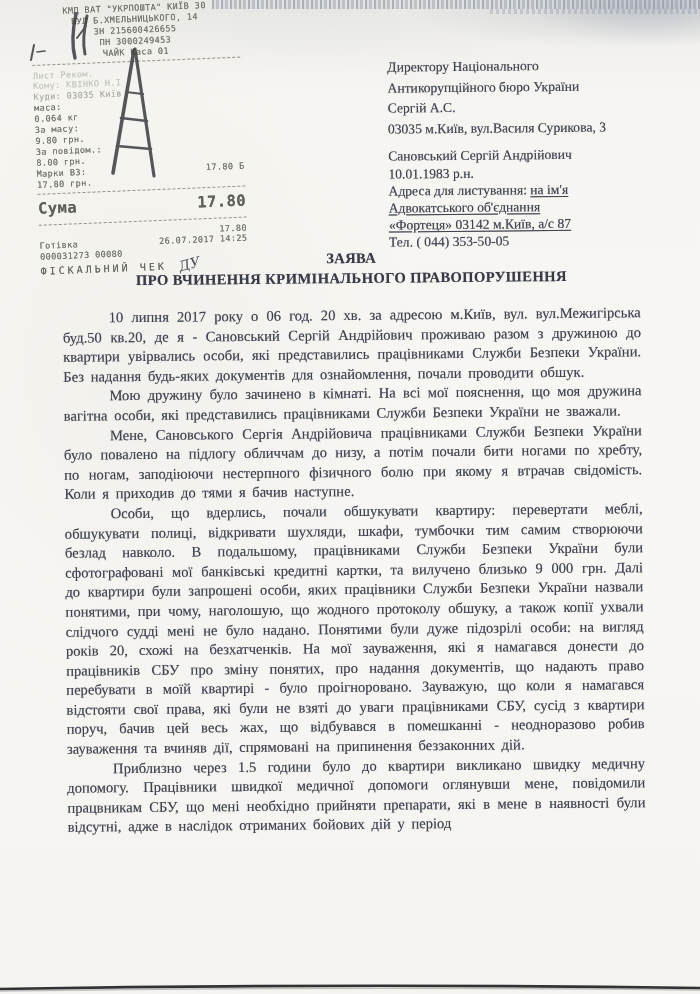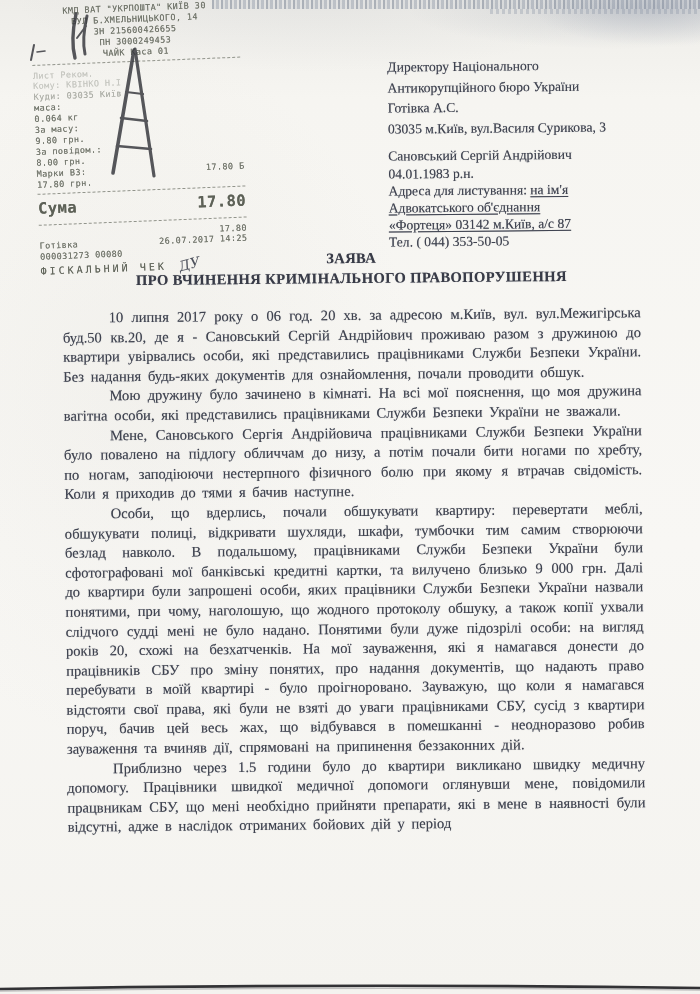--- a/index.html
+++ b/index.html
@@ -80,25 +80,25 @@
 
   <div class="noise-top"></div>
   <div class="noise-corner"></div>
 
   <div class="typed">
 
     <div class="addressee">
 
     <div class="addr-line"><span class="addr-pre"></span><span class="addr-text">Директору Національного</span></div>
         <div class="addr-line"><span class="addr-pre"></span><span class="addr-text">Антикорупційного бюро України</span></div>
-        <div class="addr-line"><span class="addr-pre"></span><span class="addr-text">Готівка А.С.</span></div>
+        <div class="addr-line"><span class="addr-pre"></span><span class="addr-text">Сергій А.С.</span></div>
         <div class="addr-line"><span class="addr-pre"></span><span class="addr-text">03035 м.Київ, вул.Василя Сурикова, 3</span></div>
         <div class="addr-line gap"><span class="addr-pre"></span><span class="addr-text"></span></div>
         <div class="addr-line t"><span class="addr-pre"></span><span class="addr-text">Сановський Сергій Андрійович</span></div>
-        <div class="addr-line t"><span class="addr-pre"></span><span class="addr-text">04.01.1983 р.н.</span></div>
+        <div class="addr-line t"><span class="addr-pre"></span><span class="addr-text">10.01.1983 р.н.</span></div>
         <div class="addr-line t u"><span class="addr-pre">Адреса для листування: </span><span class="addr-text">на ім'я</span></div>
         <div class="addr-line t u"><span class="addr-pre"></span><span class="addr-text">Адвокатського об'єднання</span></div>
         <div class="addr-line t u"><span class="addr-pre"></span><span class="addr-text">«Фортеця» 03142 м.Київ, а/с 87</span></div>
         <div class="addr-line t"><span class="addr-pre"></span><span class="addr-text">Тел. ( 044) 353-50-05</span></div>
       </div>
 
     <div class="title-block">
       <div class="title-line">ЗАЯВА</div>
       <div class="title-line">ПРО ВЧИНЕННЯ КРИМІНАЛЬНОГО ПРАВОПОРУШЕННЯ</div>
     </div>

